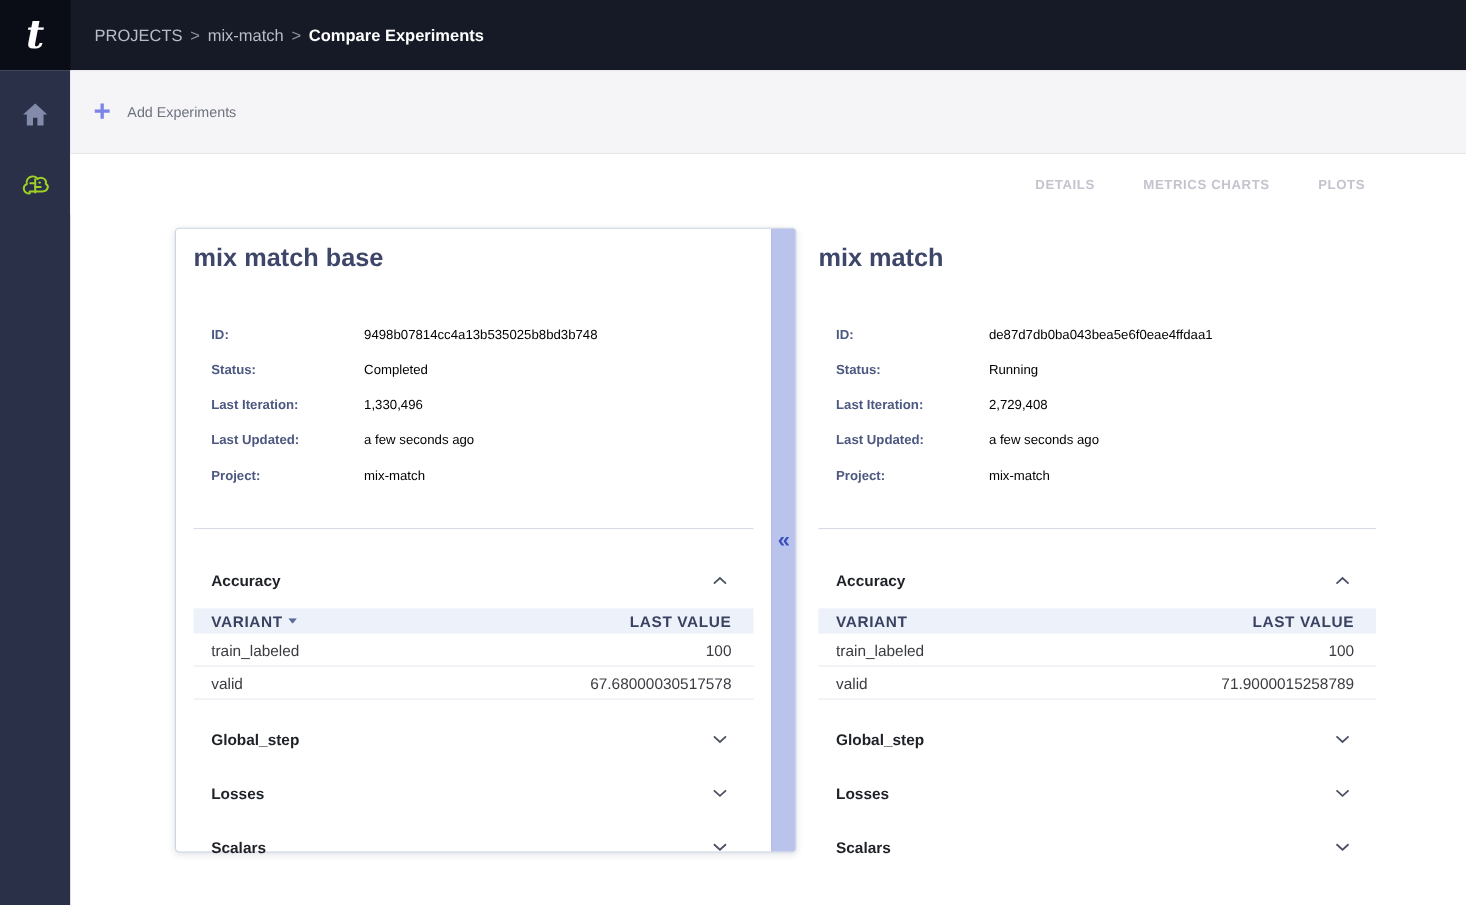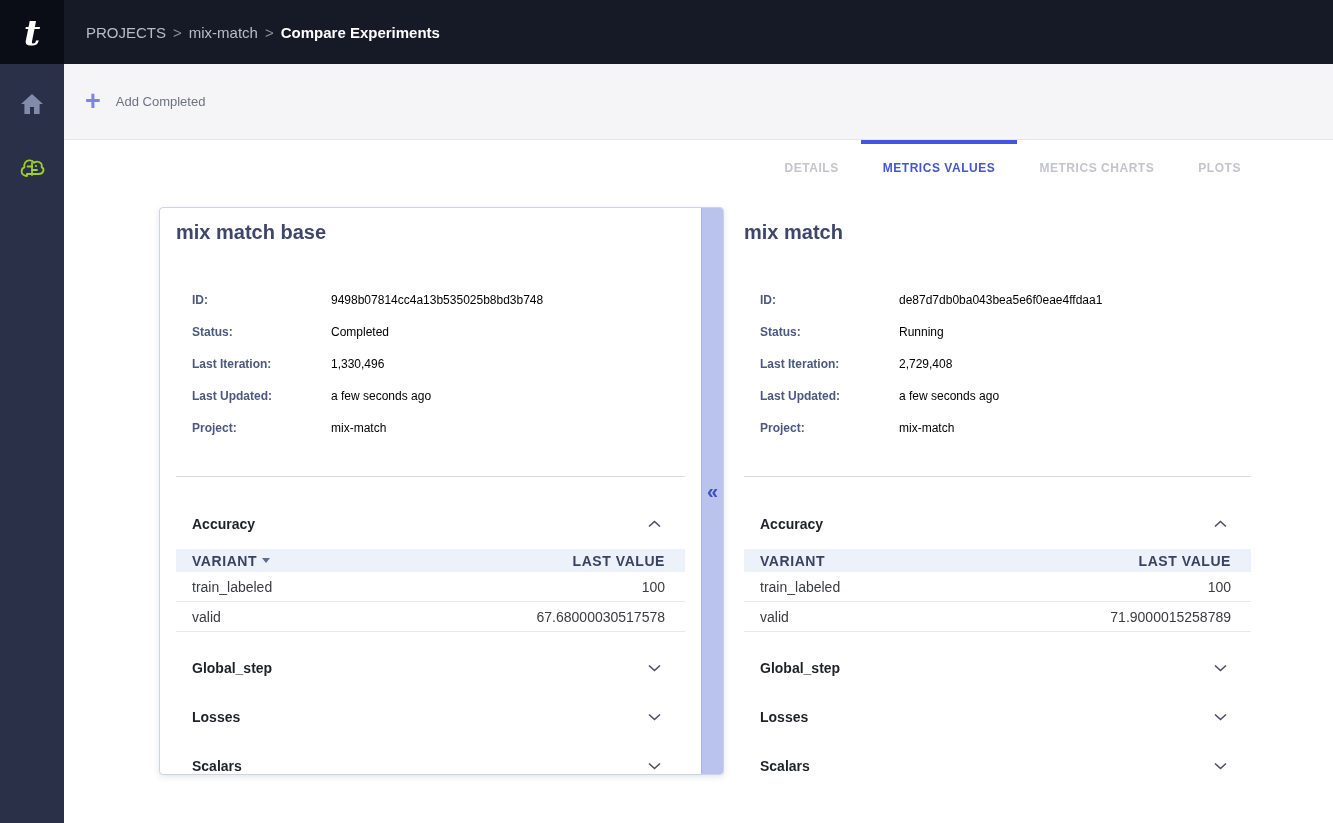--- a/index.html
+++ b/index.html
@@ -37,21 +37,21 @@
 
   
   .content { display:flex; margin-top:12px; padding-left:95px; }
   .card { display:flex; background:#fff; }
   .card.boxed { width:565px; height:568px; border:1px solid #ccd3e2; border-radius:4px;
                 box-shadow:0 2px 6px rgba(60,70,100,.14); }
   .card.flat { width:507px; margin-left:20px; padding-top:1px; }
   .card-main { flex:1; min-width:0; padding:10px 0 0; }
   .card.boxed .card-main { padding:10px 16px 0; }
 
-  .card-title { font-size:20px; font-weight:bold; color:#3e4669; margin-top:3px; }
+  .card-title { font-size:23px; font-weight:bold; color:#3e4669; margin-top:3px; }
 
   .fields { margin-top:40px; padding-left:16px; }
   .field-row { display:flex; align-items:center; height:32px; font-size:12px; }
   .field-label { width:139px; font-weight:bold; color:#4c5880; }
   .field-value { color:#000000; }
 
   .divider { border-top:1px solid #d9dce4; margin-top:32px; }
 
   .sections { margin-top:33px; }
   .section-header { display:flex; align-items:center; justify-content:space-between;
@@ -109,30 +109,27 @@
         </g>
       </svg>
     </div>
   </div>
 
   <div class="main">
 
     <div class="toolbar">
       <div class="add-exp">
         <span class="plus-glyph">+</span>
-        <span class="add-label">Add Completed</span>
+        <span class="add-label">Add Experiments</span>
       </div>
     </div>
 
     <div class="tabs-row">
       <div class="tab">
           <span>DETAILS</span>
-        </div>
-      <div class="tab active">
-          <span>METRICS VALUES</span>
         </div>
       <div class="tab">
           <span>METRICS CHARTS</span>
         </div>
       <div class="tab">
           <span>PLOTS</span>
         </div>
     </div>
 
     <div class="content">

